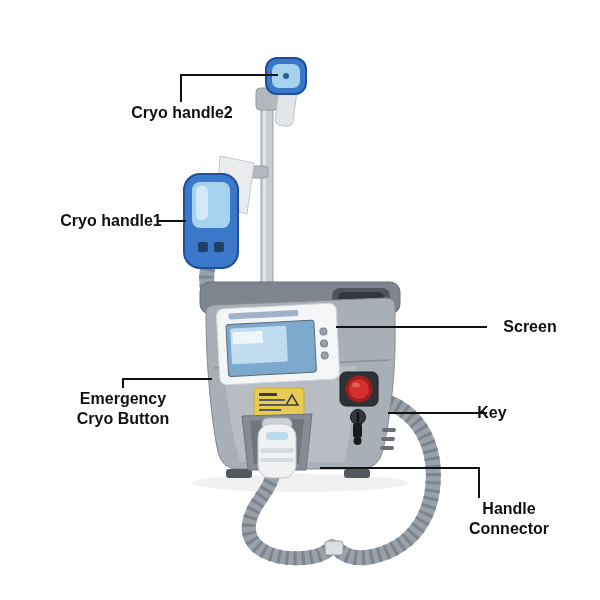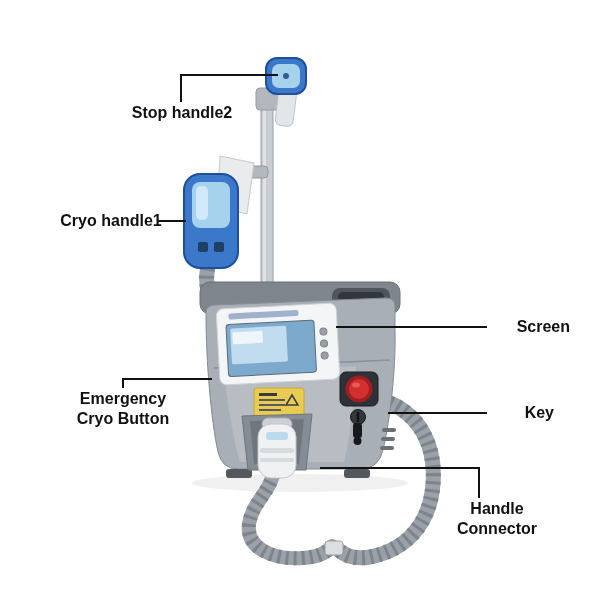--- a/index.html
+++ b/index.html
@@ -5,21 +5,21 @@
   html,body { margin:0; padding:0; background:#ffffff; }
   .stage {
     position:relative; width:600px; height:600px; background:#ffffff;
     font-family:"Liberation Sans", sans-serif; overflow:hidden;
   }
   svg { position:absolute; left:0; top:0; }
   .label {
     position:absolute; font-weight:bold; font-size:16px; color:#111111;
     line-height:1.25; text-align:center; white-space:normal;
   }
-  .label.left { text-align:right; }
+  .label.left { text-align:center; }
 </style>
 </head>
 <body>
 
 <div class="stage">
 
   <svg width="600" height="600" viewBox="0 0 600 600">
 
     <ellipse cx="300" cy="483" rx="108" ry="9" fill="#000000" opacity="0.06"></ellipse>
 
@@ -132,25 +132,25 @@
     <g stroke="#111111" stroke-width="2" fill="none" stroke-linecap="square">
       <polyline points="277,75 181,75 181,101"></polyline>
       <polyline points="185,221 159,221"></polyline>
       <polyline points="337,327 486,327"></polyline>
       <polyline points="211,379 123,379 123,387"></polyline>
       <polyline points="389,413 486,413"></polyline>
       <polyline points="321,468 479,468 479,497"></polyline>
     </g>
   </svg>
 
-  <div class="label" style="left:112px; top:103px; width:140px;">Stop handle2</div>
+  <div class="label" style="left:112px; top:103px; width:140px;">Cryo handle2</div>
 
   <div class="label" style="left:50px; top:211px; width:122px;">Cryo handle1</div>
 
   <div class="label left" style="left:490px; top:317px; width:80px;">Screen</div>
 
   <div class="label" style="left:60px; top:389px; width:126px;">Emergency Cryo Button</div>
 
-  <div class="label left" style="left:494px; top:403px; width:60px;">Key</div>
+  <div class="label left" style="left:462px; top:403px; width:60px;">Key</div>
 
-  <div class="label" style="left:434px; top:499px; width:126px;">Handle Connector</div>
+  <div class="label" style="left:446px; top:499px; width:126px;">Handle Connector</div>
 
 </div>
 
 </body></html>

